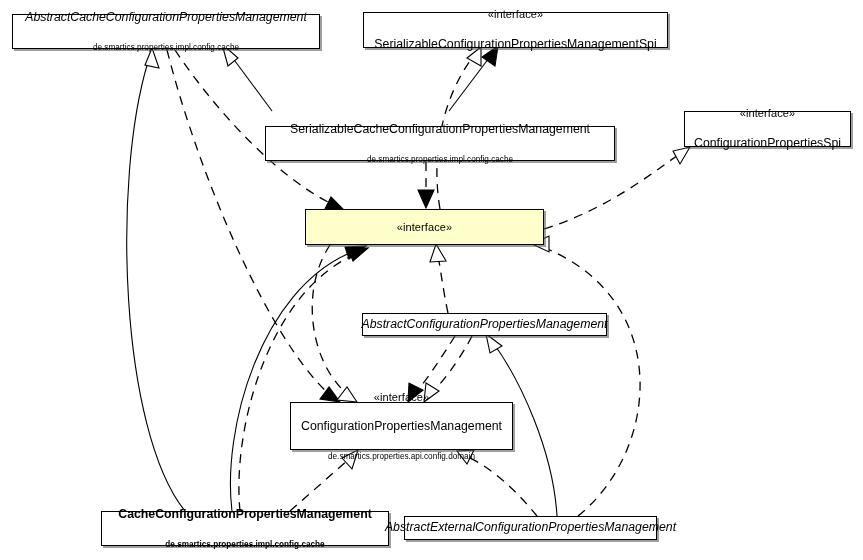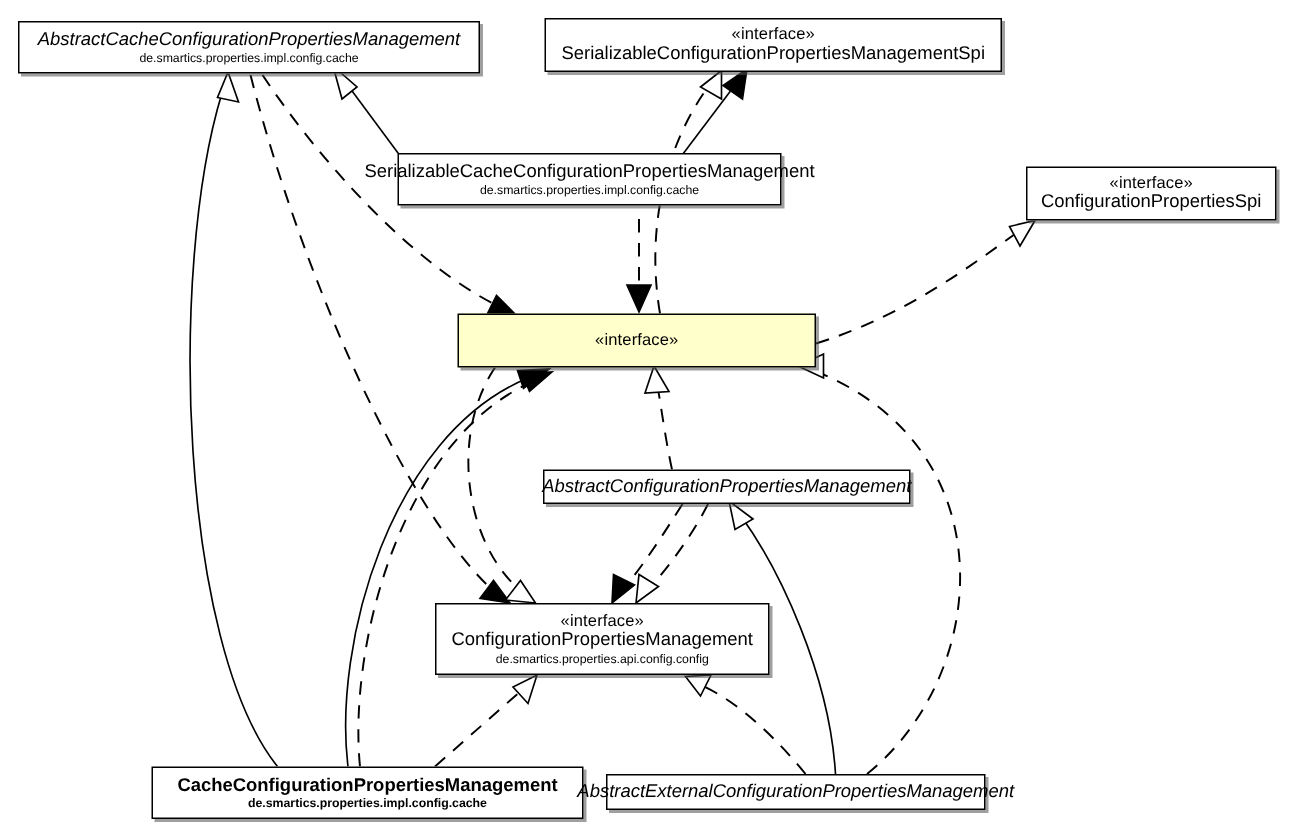--- a/index.html
+++ b/index.html
@@ -29,20 +29,21 @@
     border: 1px solid #000000;
     background: #ffffff;
     box-shadow: 2px 2px 0 0 rgba(80,80,80,0.55);
     text-align: left;
     display: flex;
     flex-direction: column;
     align-items: center;
     justify-content: center;
     line-height: 1.12;
     z-index: 5;
+    gap: 17px;
   }
   .uml-node.highlight {
     background: #ffffcc;
   }
   .stereotype {
     font-size: 11px;
     color: #000000;
     letter-spacing: 0.1px;
   }
   .node-name {
@@ -161,42 +162,42 @@
   <div class="uml-node" style="left:12px; top:14px; width:308px; height:35px;">
     <div class="node-name abstract">AbstractCacheConfigurationPropertiesManagement</div>
     <div class="node-package">de.smartics.properties.impl.config.cache</div>
   </div>
 
   <div class="uml-node" style="left:363px; top:12px; width:305px; height:36px;">
     <div class="stereotype">«interface»</div>
     <div class="node-name">SerializableConfigurationPropertiesManagementSpi</div>
   </div>
 
-  <div class="uml-node" style="left:265px; top:102px; width:256px; height:35px;">
+  <div class="uml-node" style="left:265px; top:126px; width:350px; height:35px;">
     <div class="node-name">SerializableCacheConfigurationPropertiesManagement</div>
     <div class="node-package">de.smartics.properties.impl.config.cache</div>
   </div>
 
   <div class="uml-node" style="left:684px; top:111px; width:167px; height:36px;">
     <div class="stereotype">«interface»</div>
     <div class="node-name">ConfigurationPropertiesSpi</div>
   </div>
 
   <div class="uml-node highlight" style="left:305px; top:209px; width:239px; height:36px;">
     <div class="stereotype">«interface»</div>
   </div>
 
   <div class="uml-node" style="left:362px; top:313px; width:245px; height:23px;">
     <div class="node-name abstract">AbstractConfigurationPropertiesManagement</div>
   </div>
 
   <div class="uml-node" style="left:290px; top:402px; width:223px; height:48px;">
     <div class="stereotype">«interface»</div>
     <div class="node-name">ConfigurationPropertiesManagement</div>
-    <div class="node-package">de.smartics.properties.api.config.config</div>
+    <div class="node-package">de.smartics.properties.api.config.domain</div>
   </div>
 
   <div class="uml-node" style="left:101px; top:511px; width:288px; height:35px;font-weight:bold;">
     <div class="node-name">CacheConfigurationPropertiesManagement</div>
     <div class="node-package">de.smartics.properties.impl.config.cache</div>
   </div>
 
   <div class="uml-node" style="left:404px; top:516px; width:253px; height:24px;">
     <div class="node-name abstract">AbstractExternalConfigurationPropertiesManagement</div>
   </div>

